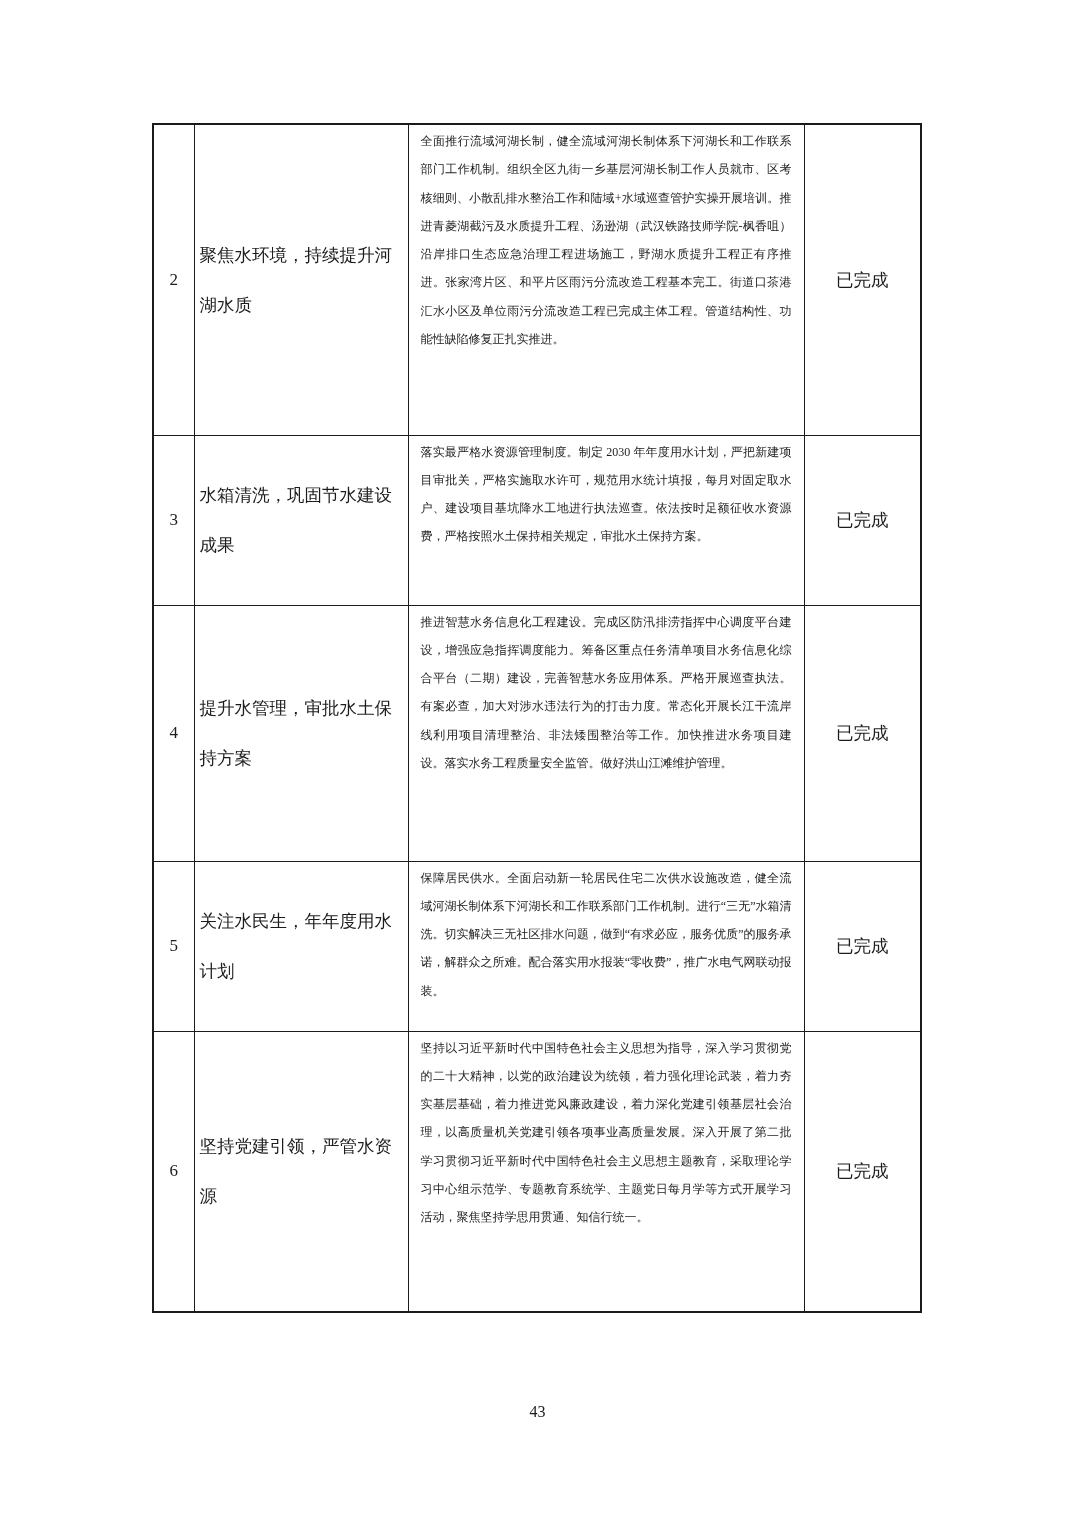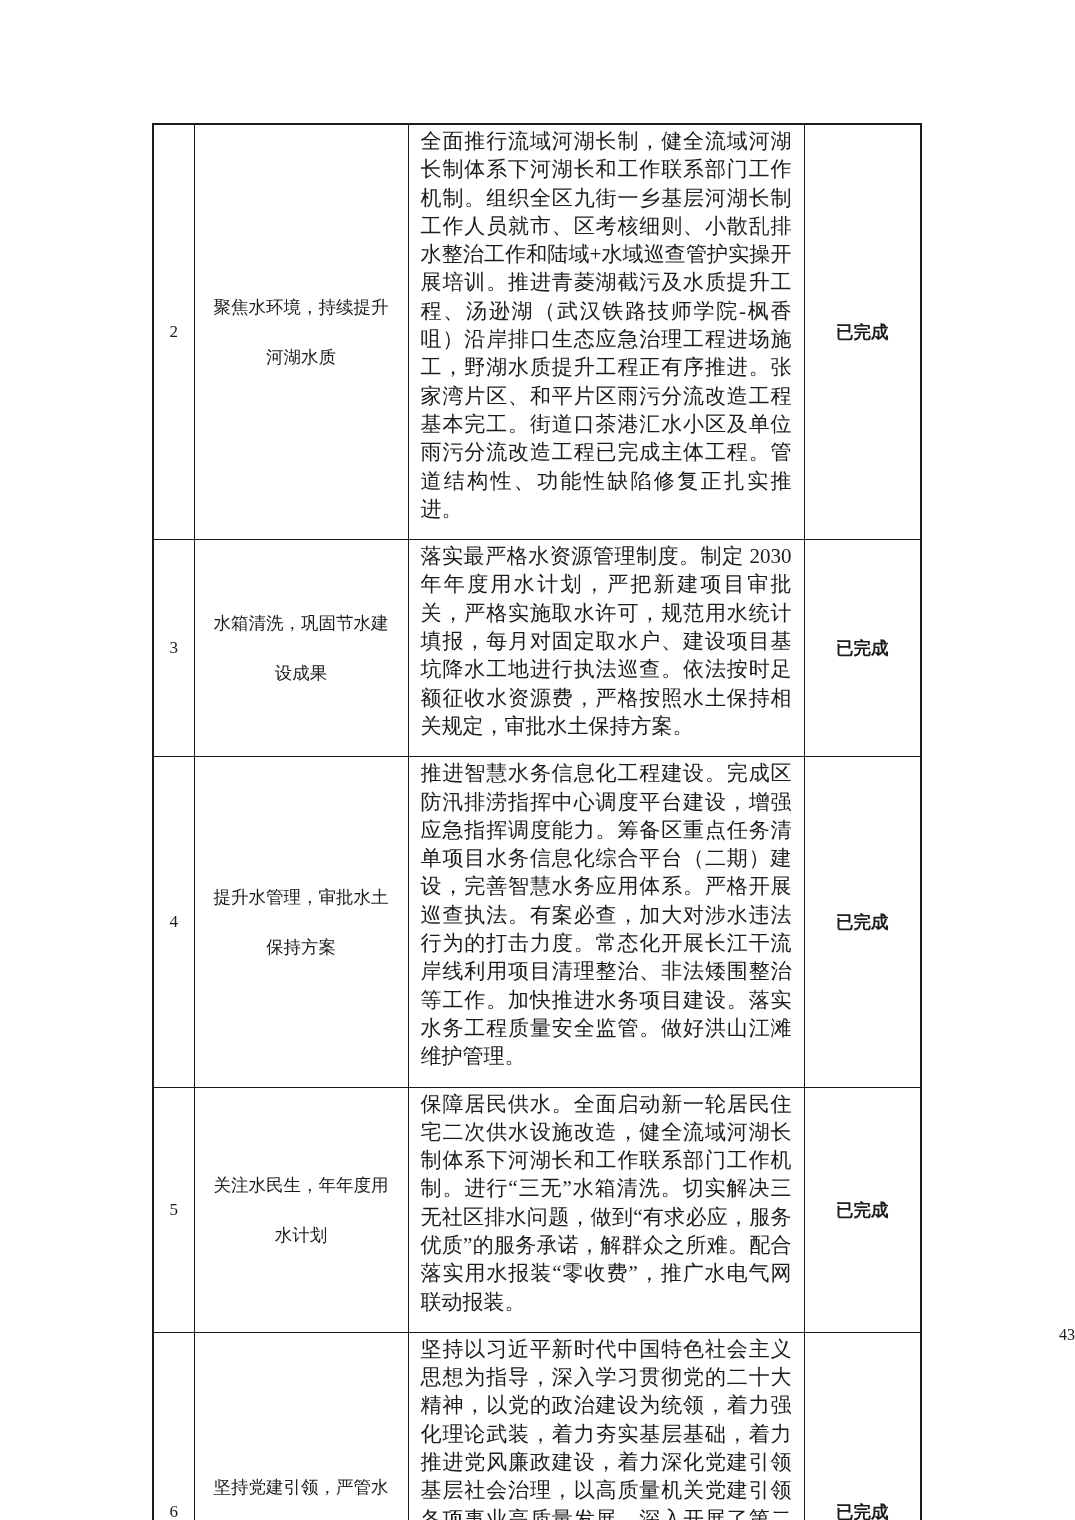--- a/index.html
+++ b/index.html
@@ -25,51 +25,50 @@
     border: 1px solid #1b1b1b;
     box-sizing: border-box;
     overflow: hidden;
   }
   td.num {
     text-align: center;
     vertical-align: middle;
     font-size: 17px;
   }
   td.title {
-    text-align: center;
+    text-align: left;
     vertical-align: middle;
     font-size: 17.5px;
     line-height: 50px;
-    padding: 0 16px;
+    padding: 0 5px;
   }
   td.desc {
-    font-size: 21px;
+    font-size: 12px;
     line-height: 28.3px;
     text-align: justify;
     text-justify: inter-ideograph;
     vertical-align: top;
     padding: 2px 12px 16px 12px;
   }
   td.status {
     text-align: center;
     vertical-align: middle;
     font-size: 17.5px;
-    font-weight: bold;
   }
   tr.r0 { height: 311px; }
   tr.r1 { height: 170px; }
   tr.r2 { height: 256px; }
   tr.r3 { height: 170px; }
   tr.r4 { height: 281px; }
   .page-number {
     position: absolute;
-    top: 1326px;
+    top: 1403px;
     left: 0;
     width: 100%;
-    text-align: right;
+    text-align: center;
     font-size: 16px;
     color: #1c1c1c;
   }
 </style>
 </head>
 <body>
 
 <div class="page">
 
   <table class="report-table">

